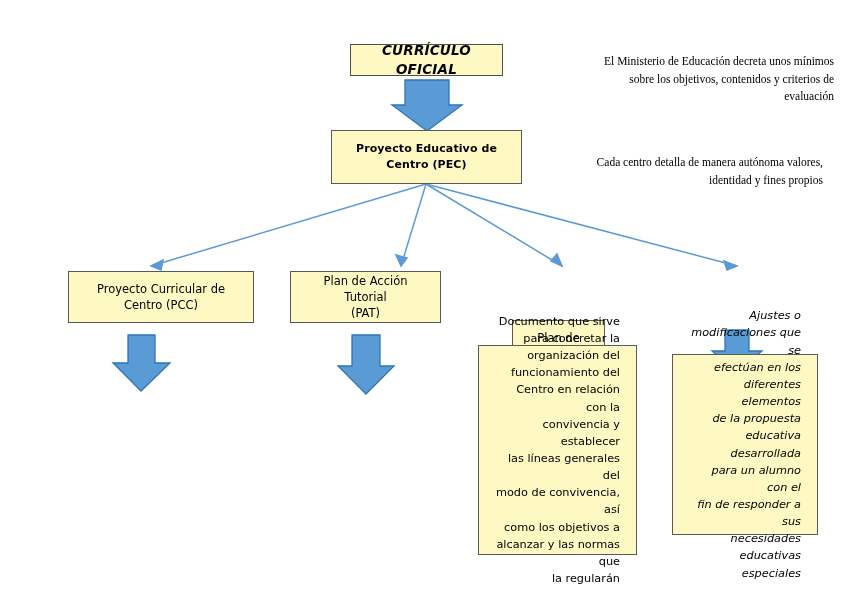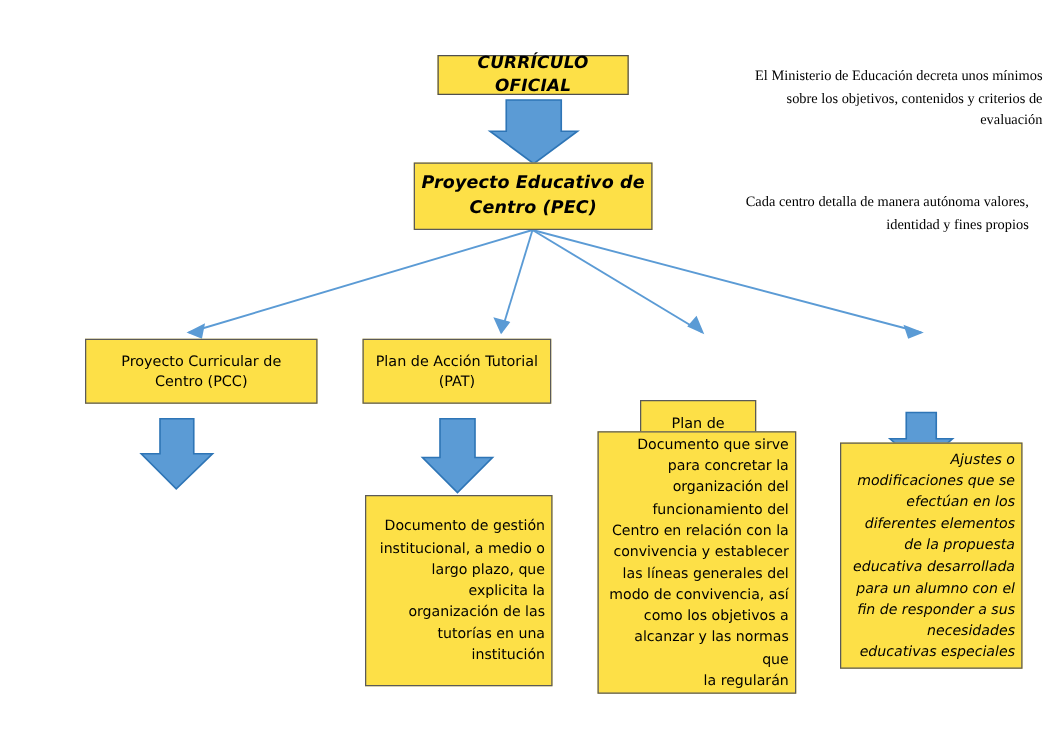--- a/index.html
+++ b/index.html
@@ -16,47 +16,46 @@
     height: 599px;
     background: #ffffff;
     overflow: hidden;
   }
 
   
   .node {
     position: absolute;
     box-sizing: border-box;
     border: 1.4px solid #5a5a5a;
-    background: #fde047;
+    background: #fef9c3;
     display: flex;
     align-items: center;
     justify-content: center;
     text-align: center;
     color: #000000;
     line-height: 1.42;
-    padding: 3px 5px;
+    padding: 3px 16px;
   }
   .node .txt {
     display: block;
     width: 100%;
     white-space: pre-line;
   }
 
   .node.root {
     font-weight: bold;
     font-style: italic;
     font-size: 13.5px;
     letter-spacing: .2px;
     border-color: #4f4f4f;
   }
   .node.pec {
     font-weight: bold;
-    font-size: 14px;
+    font-size: 11px;
     letter-spacing: .1px;
-    font-style: italic;
   }
   .node.mid {
     font-size: 11.5px;
   }
   .node.leaf {
     font-size: 11.3px;
     line-height: 1.52;
     text-align: right;
   }
 
@@ -143,29 +142,20 @@
 (PAT)</span>
   </div>
 
   <div class="node mid" style="left:512px; top:272px; width:93px; height:52px;margin-top:48px;">
     <span class="txt">Plan de
 Convivencia</span>
   </div>
 
 
 
-  <div class="node leaf" style="left:292px; top:396px; width:150px; height:153px;">
-    <span class="txt">Documento de gestión
-institucional, a medio o
-largo plazo, que
-explicita la
-organización de las
-tutorías en una
-institución</span>
-  </div>
 
   <div class="node leaf" style="left:478px; top:345px; width:159px; height:210px;">
     <span class="txt">Documento que sirve
 para concretar la
 organización del
 funcionamiento del
 Centro en relación con la
 convivencia y establecer
 las líneas generales del
 modo de convivencia, así

